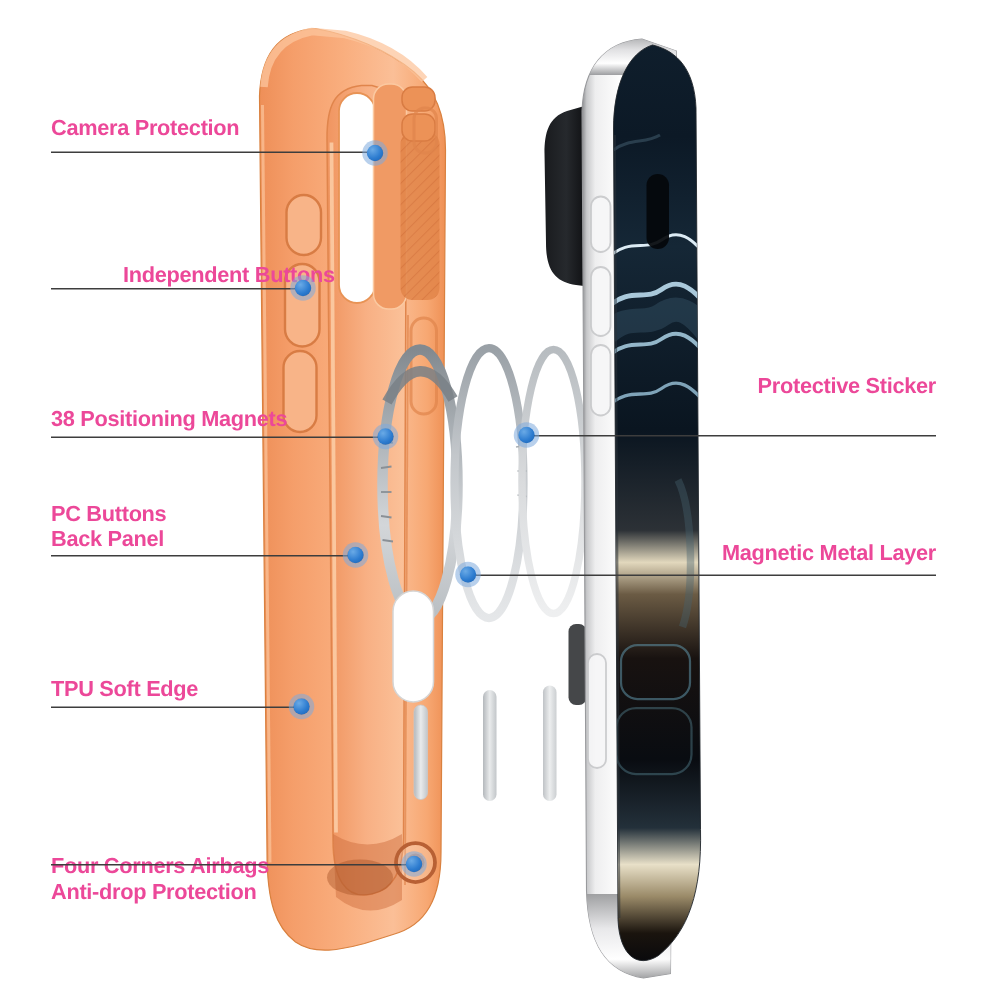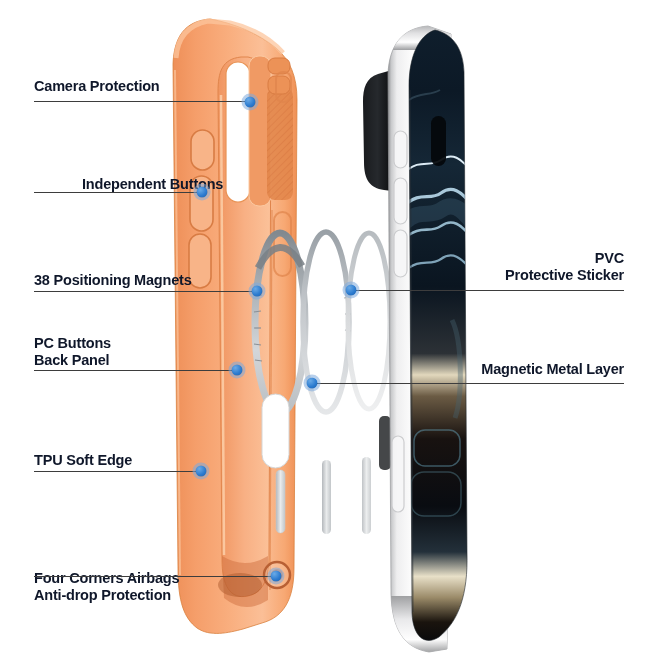--- a/index.html
+++ b/index.html
@@ -1,20 +1,20 @@
 <!DOCTYPE html>
 <html><head>
 <meta charset="utf-8">
 <style>
   html,body{margin:0;padding:0;background:#ffffff;}
   .stage{position:relative;width:660px;height:660px;background:#ffffff;overflow:hidden;
          font-family:"Liberation Sans", sans-serif;}
   .art{position:absolute;left:0;top:0;}
   .callout-label{position:absolute;font-weight:700;font-size:14.5px;line-height:17px;
-                 letter-spacing:-0.2px;color:#0f172a;white-space:nowrap;}
+                 letter-spacing:-0.2px;color:#ec4899;white-space:nowrap;}
   .callout-label span{display:block;}
   .right-label{text-align:right;}
   .leader{position:absolute;height:1.3px;background:#3d3d3d;}
   .dot{position:absolute;width:11px;height:11px;border-radius:50%;
        background:radial-gradient(circle at 35% 30%, #6aaae6 0%, #2d7cd0 55%, #1a5fae 100%);
        box-shadow:0 0 0 3px rgba(125,170,220,0.55);transform:translate(-50%,-50%);}
   
   .co-camera-label{left:34px;top:78px;}      .co-camera-line{left:34px;top:101px;width:216px;}
   .co-independent-label{left:34px;top:176px;margin-left:48px;}.co-independent-line{left:34px;top:192px;width:168px;}
   .co-magnets-label{left:34px;top:272px;}    .co-magnets-line{left:34px;top:291px;width:223px;}
@@ -244,21 +244,20 @@
     <div class="callout-label co-four-label">
       <span>Four Corners Airbags</span>
       <span>Anti-drop Protection</span>
     </div>
     <div class="leader co-four-line"></div>
     <div class="dot dot-four"></div>
   </div>
 
   <div>
     <div class="callout-label right-label co-pvc-label">
-      <span>PVC</span>
       <span>Protective Sticker</span>
     </div>
     <div class="leader co-pvc-line"></div>
     <div class="dot dot-pvc"></div>
   </div>
 
   <div>
     <div class="callout-label right-label co-magnetic-label">Magnetic Metal Layer</div>
     <div class="leader co-magnetic-line"></div>
     <div class="dot dot-magnetic"></div>

